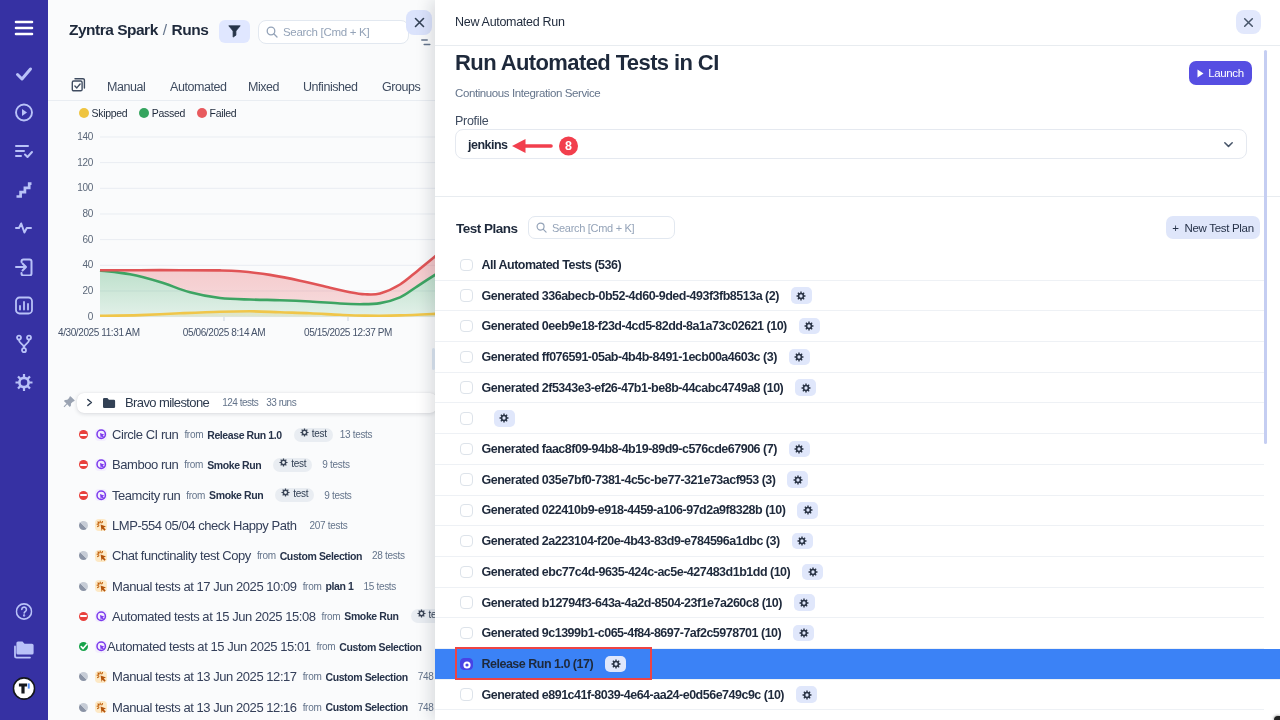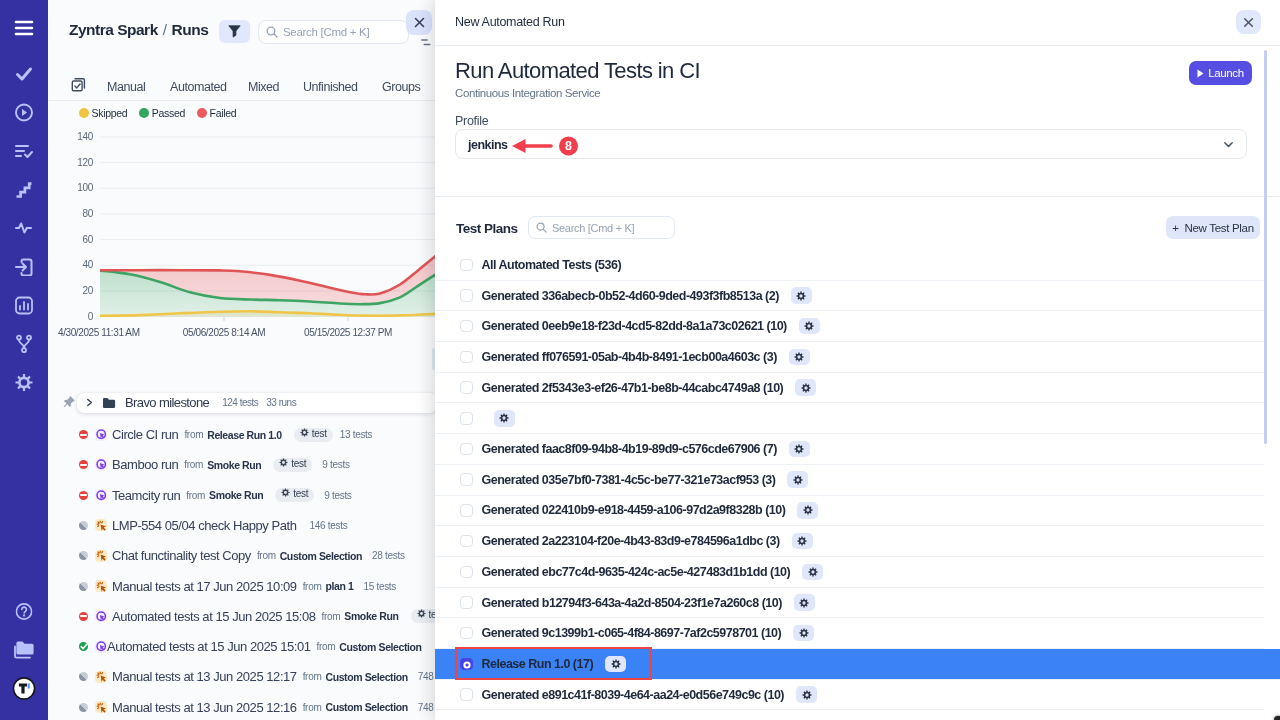--- a/index.html
+++ b/index.html
@@ -37,21 +37,21 @@
 .rfromb { font-size:10.5px; font-weight:bold; color:#27334a; white-space:nowrap; letter-spacing:-0.4px; }
 .rcount { font-size:10px; color:#64748b; white-space:nowrap; letter-spacing:-0.3px; }
 .pill { display:inline-flex; align-items:flex-start; gap:3px; background:#e9edf2; border-radius:8px; height:14px; padding:0 6px; font-size:10px; color:#334155; white-space:nowrap; letter-spacing:-0.3px; }
 .sdot { width:9px; height:9px; border-radius:50%; flex:none; display:flex; align-items:center; justify-content:center; }
 .ticon { width:12px; height:12px; border-radius:4px; flex:none; display:flex; align-items:center; justify-content:center; }
 
 #drawer { position:absolute; left:435px; top:0; width:845px; height:720px; background:#fff; box-shadow:-5px 0 14px rgba(15,23,42,0.13); }
 #dhead { position:absolute; left:20px; top:15px; font-size:12.5px; color:#1e293b; letter-spacing:-0.3px; }
 #dclose { position:absolute; left:801px; top:10px; width:25px; height:24px; background:#e2e8fc; border-radius:8px; display:flex; align-items:center; justify-content:center; color:#475569; }
 #dhdiv { position:absolute; left:0; top:45px; width:845px; height:1px; background:#e8ecf0; }
-#dtitle { position:absolute; left:20px; top:58px; font-size:22px; font-weight:normal; color:#1e293b; letter-spacing:-0.6px; }
+#dtitle { position:absolute; left:20px; top:50px; font-size:22px; font-weight:bold; color:#1e293b; letter-spacing:-0.6px; }
 #dsub { position:absolute; left:20px; top:87px; font-size:11.5px; color:#64748b; letter-spacing:-0.4px; }
 #launch { position:absolute; left:754px; top:61px; width:63px; height:24px; background:#564ee2; border-radius:7px; display:flex; align-items:center; justify-content:center; gap:4px; color:#fff; font-size:11.5px; letter-spacing:-0.4px; }
 #plabel { position:absolute; left:20px; top:114px; font-size:12.5px; color:#3f4c60; letter-spacing:-0.3px; }
 #pselect { position:absolute; left:20px; top:129px; width:792px; height:30px; border:1px solid #e5e9f0; border-radius:8px; background:#fff; }
 #pselect .val { position:absolute; left:12px; top:8px; font-size:12.5px; font-weight:600; color:#1e293b; letter-spacing:-0.5px; }
 #pselect svg.chev { position:absolute; right:12px; top:9px; }
 #tpdiv { position:absolute; left:0; top:196px; width:845px; height:1px; background:#e8ecf0; }
 #tptitle { position:absolute; left:21px; top:221px; font-size:13.5px; font-weight:bold; color:#1e293b; letter-spacing:-0.5px; }
 #tpsearch { position:absolute; left:93px; top:216px; width:147px; height:23px; border:1px solid #e2e8f0; border-radius:7px; background:#fff; display:flex; align-items:center; padding-left:7px; gap:5px; }
 #tpsearch span { font-size:11px; color:#94a3b8; white-space:nowrap; letter-spacing:-0.3px; }
@@ -226,21 +226,21 @@
         <span class="sdot" style="background:linear-gradient(45deg,#8a93a5 45%,#c6ccd6 45%)"></span>
         <span class="ticon" style="background:#fde9c6;margin-left:7px">
           <svg width="11" height="11" viewBox="0 0 11 11">
             <g stroke="#c2610c" stroke-width="1.2" stroke-linecap="round">
               <path d="M4.2 1.2v1.4M1.2 4.2h1.4M2 2l1 1M6.5 1.6L5.7 2.8M1.6 6.5l1.2-.8"></path>
             </g>
             <path d="M4.6 4.6l5.4 2-2.3.9 2 2-1.2 1.2-2-2-.9 2.3z" fill="#b4530a"></path>
           </svg>
         </span>
         <span class="rname" style="margin-left:5px">LMP-554 05/04 check Happy Path</span>
-        <span class="rcount" style="margin-left:13px">146 tests</span>
+        <span class="rcount" style="margin-left:13px">207 tests</span>
       </div>
 <div class="runrow" style="top:540.7px">
         <span style="width:31px"></span>
         <span class="sdot" style="background:linear-gradient(45deg,#8a93a5 45%,#c6ccd6 45%)"></span>
         <span class="ticon" style="background:#fde9c6;margin-left:7px">
           <svg width="11" height="11" viewBox="0 0 11 11">
             <g stroke="#c2610c" stroke-width="1.2" stroke-linecap="round">
               <path d="M4.2 1.2v1.4M1.2 4.2h1.4M2 2l1 1M6.5 1.6L5.7 2.8M1.6 6.5l1.2-.8"></path>
             </g>
             <path d="M4.6 4.6l5.4 2-2.3.9 2 2-1.2 1.2-2-2-.9 2.3z" fill="#b4530a"></path>

